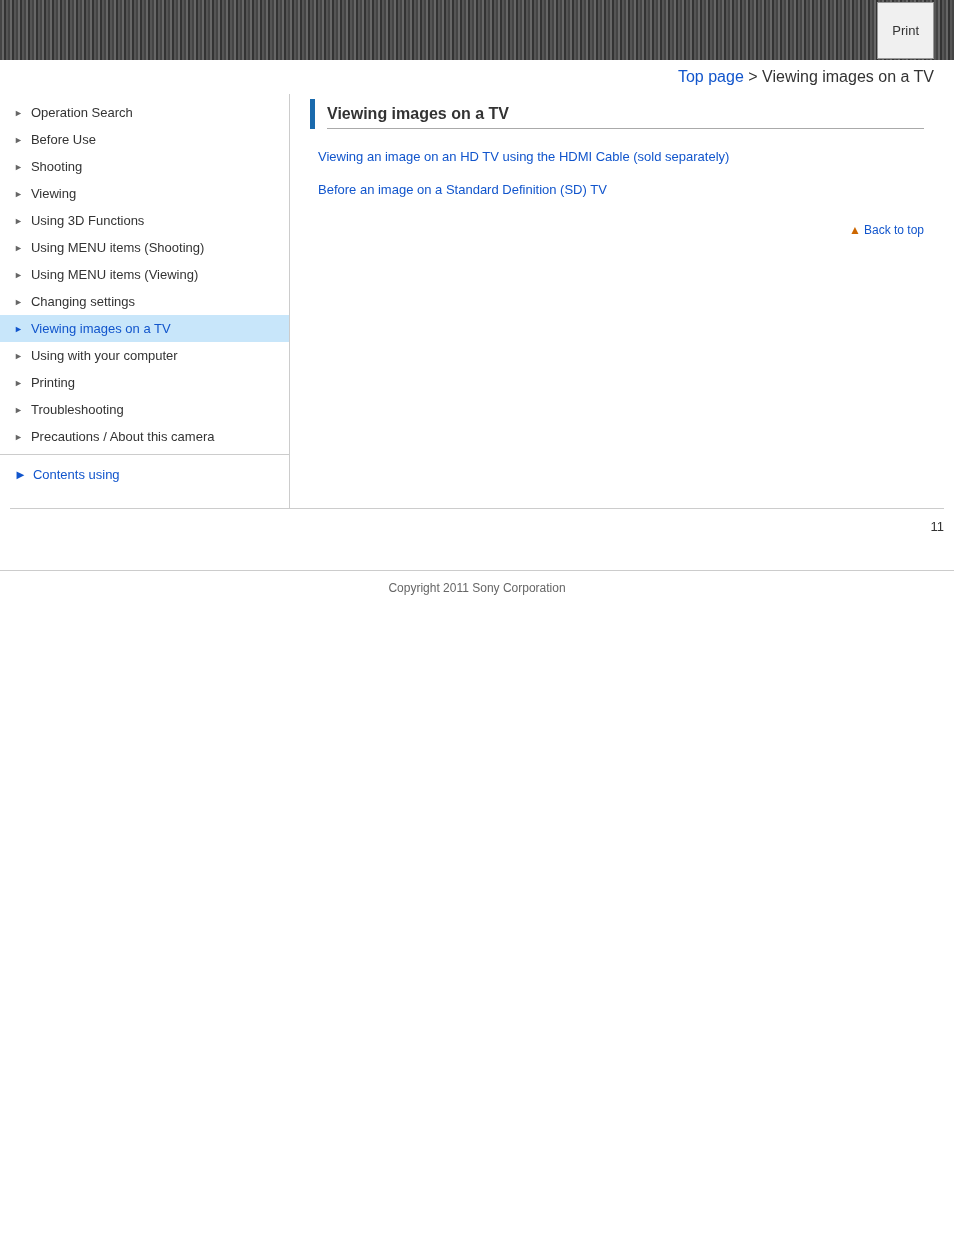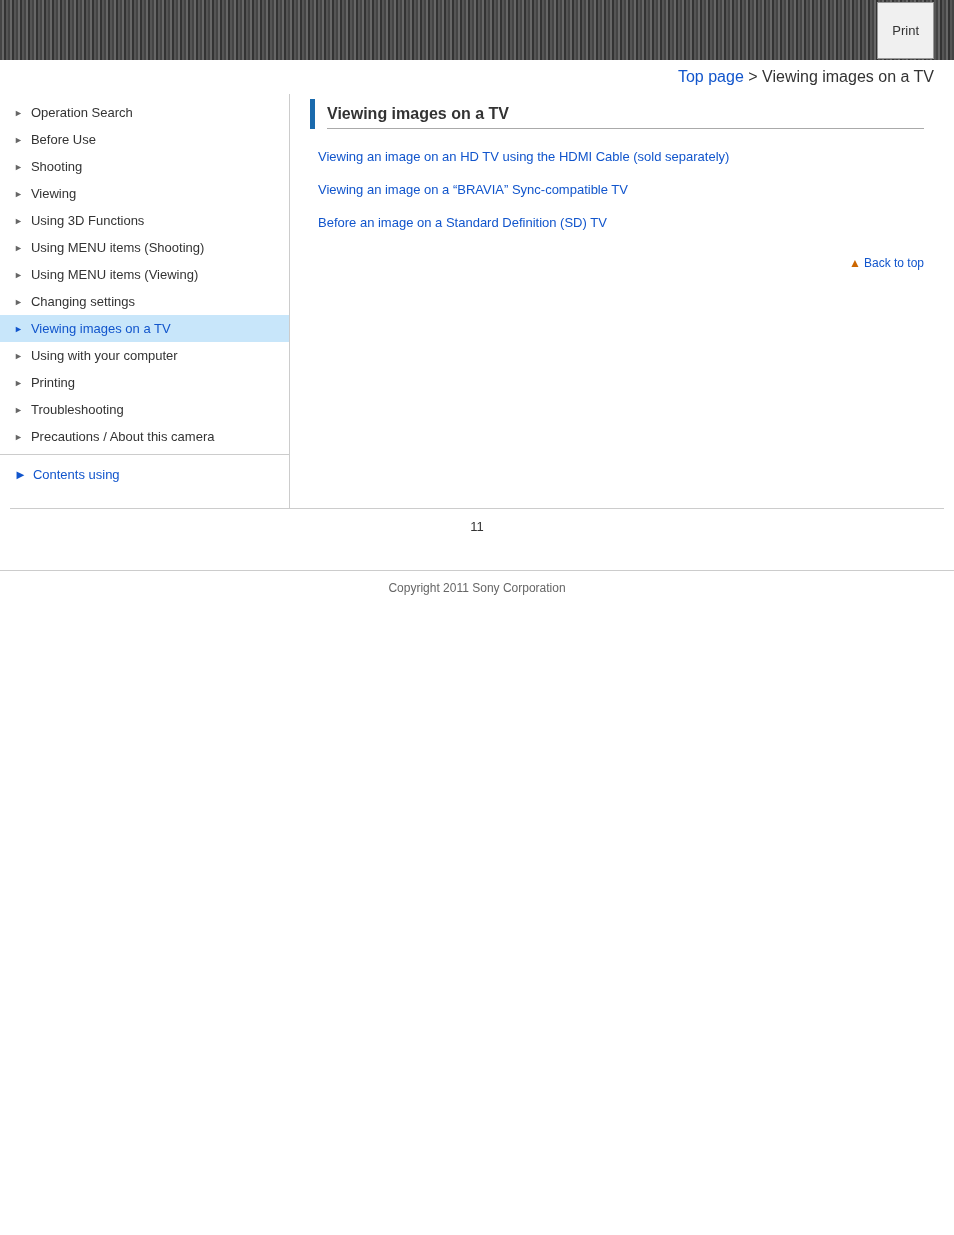--- a/index.html
+++ b/index.html
@@ -155,21 +155,21 @@
     .footer {
       border-top: 1px solid #ccc;
       text-align: center;
       padding: 10px;
       font-size: 12px;
       color: #666;
       margin-top: 26px;
     }
 
     .page-number {
-      text-align: center;
+      text-align: right;
       font-size: 13px;
       color: #333;
       padding: 10px;
     }
   </style>
 </head>
 <body>
 
 <div class="header-bar">
   <button class="print-button">Print</button>
@@ -245,21 +245,20 @@
   </div>
 
   <div class="content-area">
     <div class="page-title-bar">
       <div class="title-blue-bar"></div>
       <div class="page-title-text">Viewing images on a TV</div>
     </div>
 
     <div id="content-links-container">
         <a class="link-item" href="#">Viewing an image on an HD TV using the HDMI Cable (sold separately)</a>
-        <a class="link-item" href="#">Viewing an image on a “BRAVIA” Sync-compatible TV</a>
         <a class="link-item" href="#">Before an image on a Standard Definition (SD) TV</a>
       </div>
 
     <div class="back-to-top">
       <span class="triangle">▲</span><span>Back to top</span>
     </div>
   </div>
 
 </div>
 

